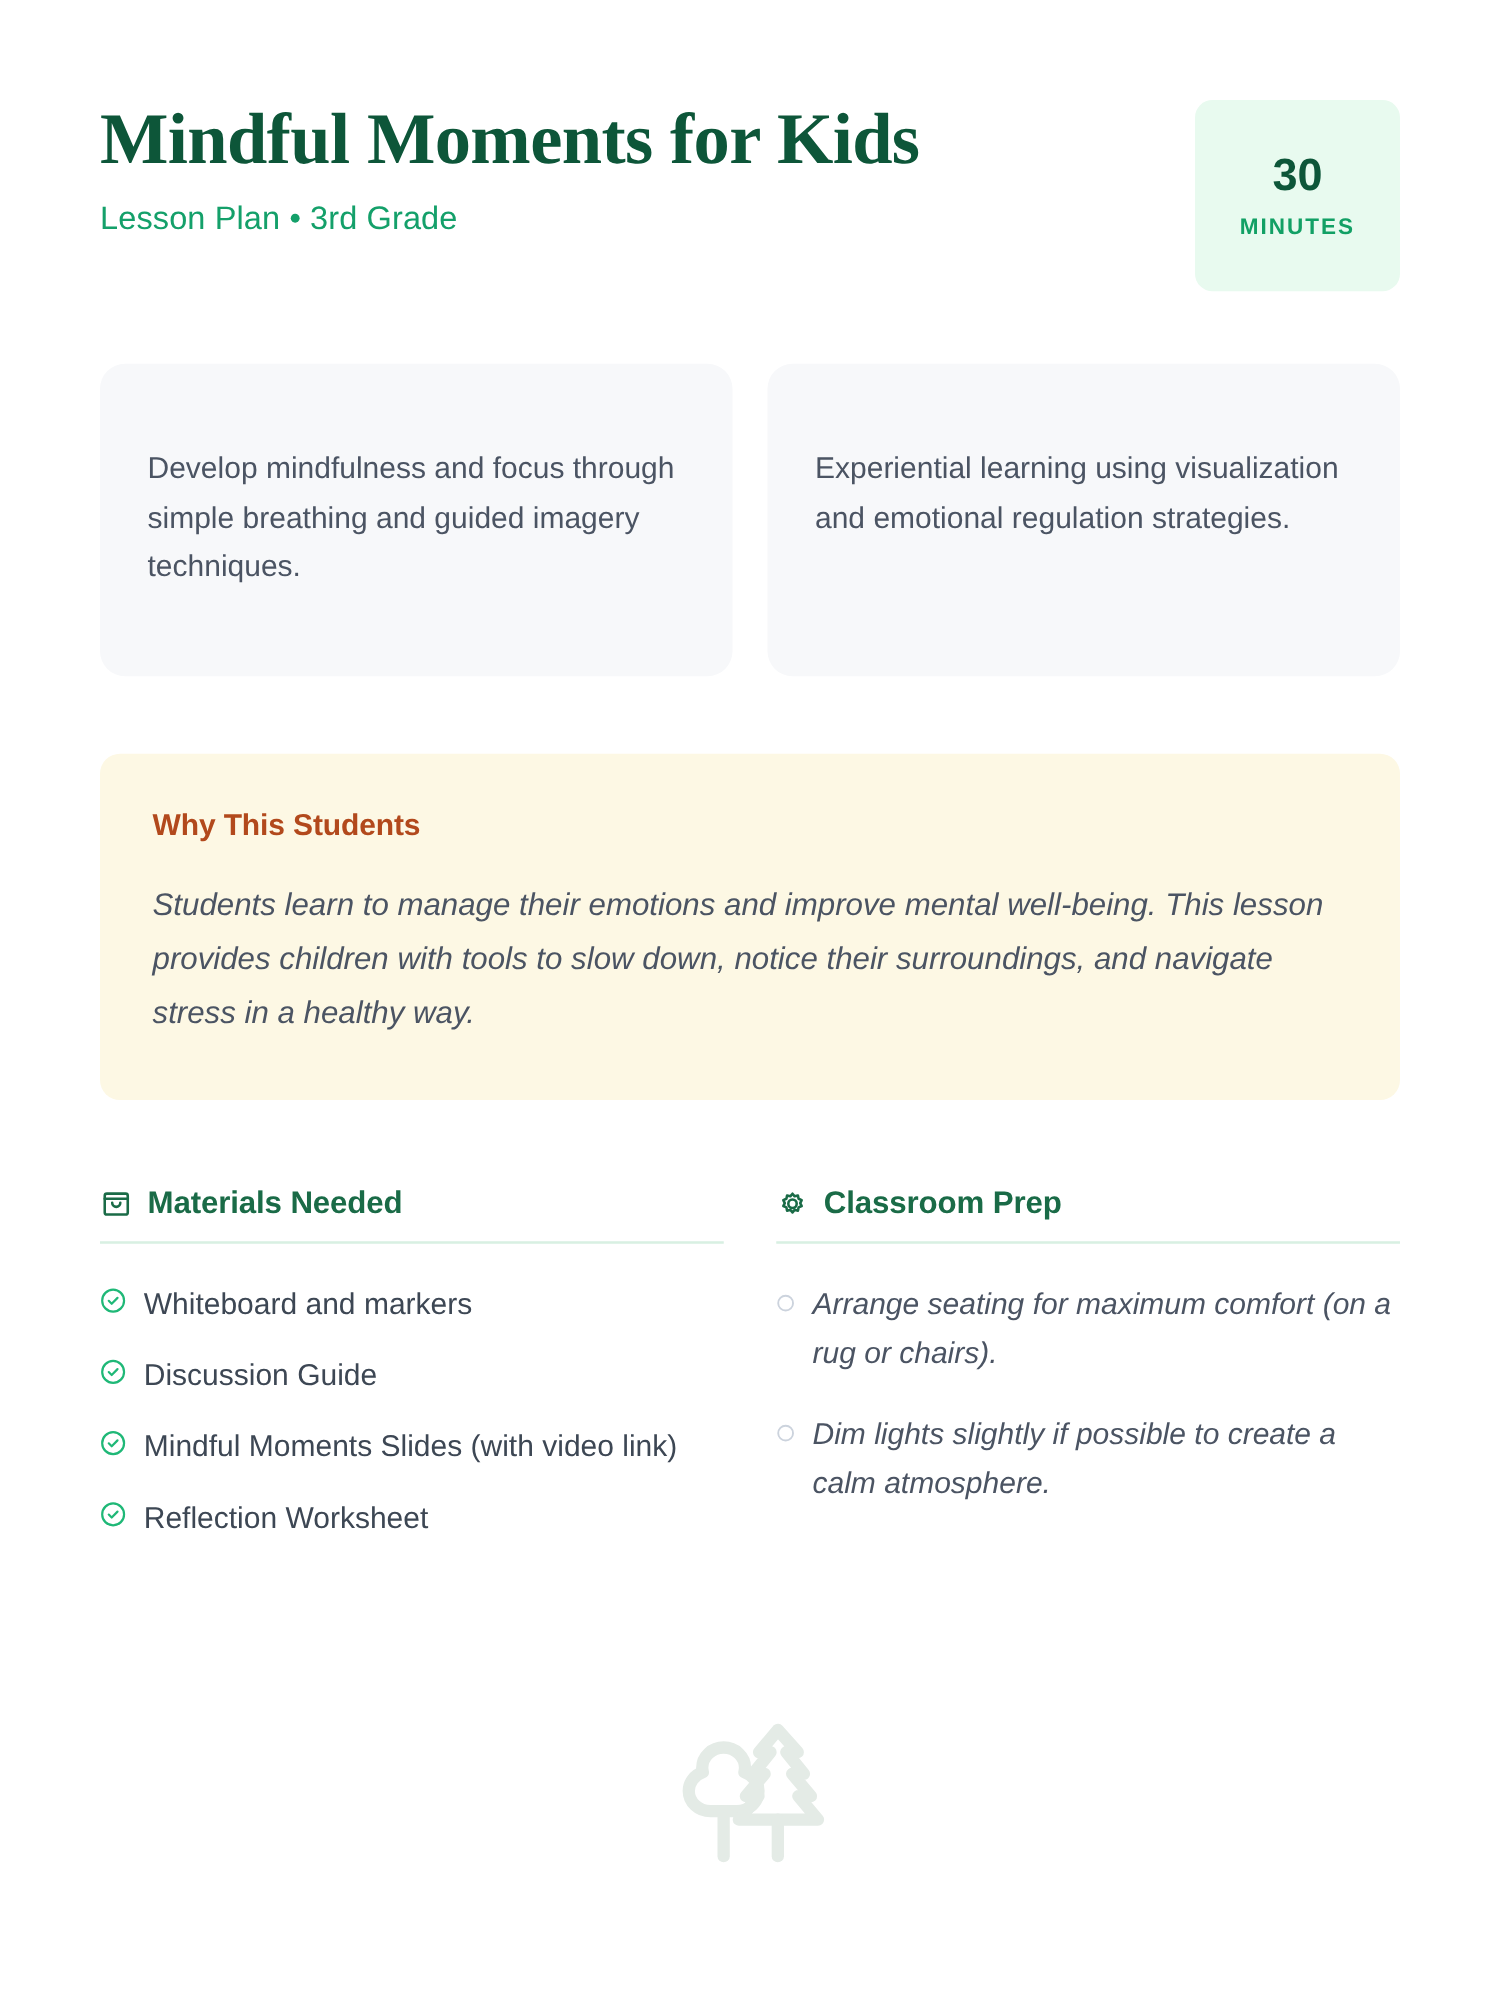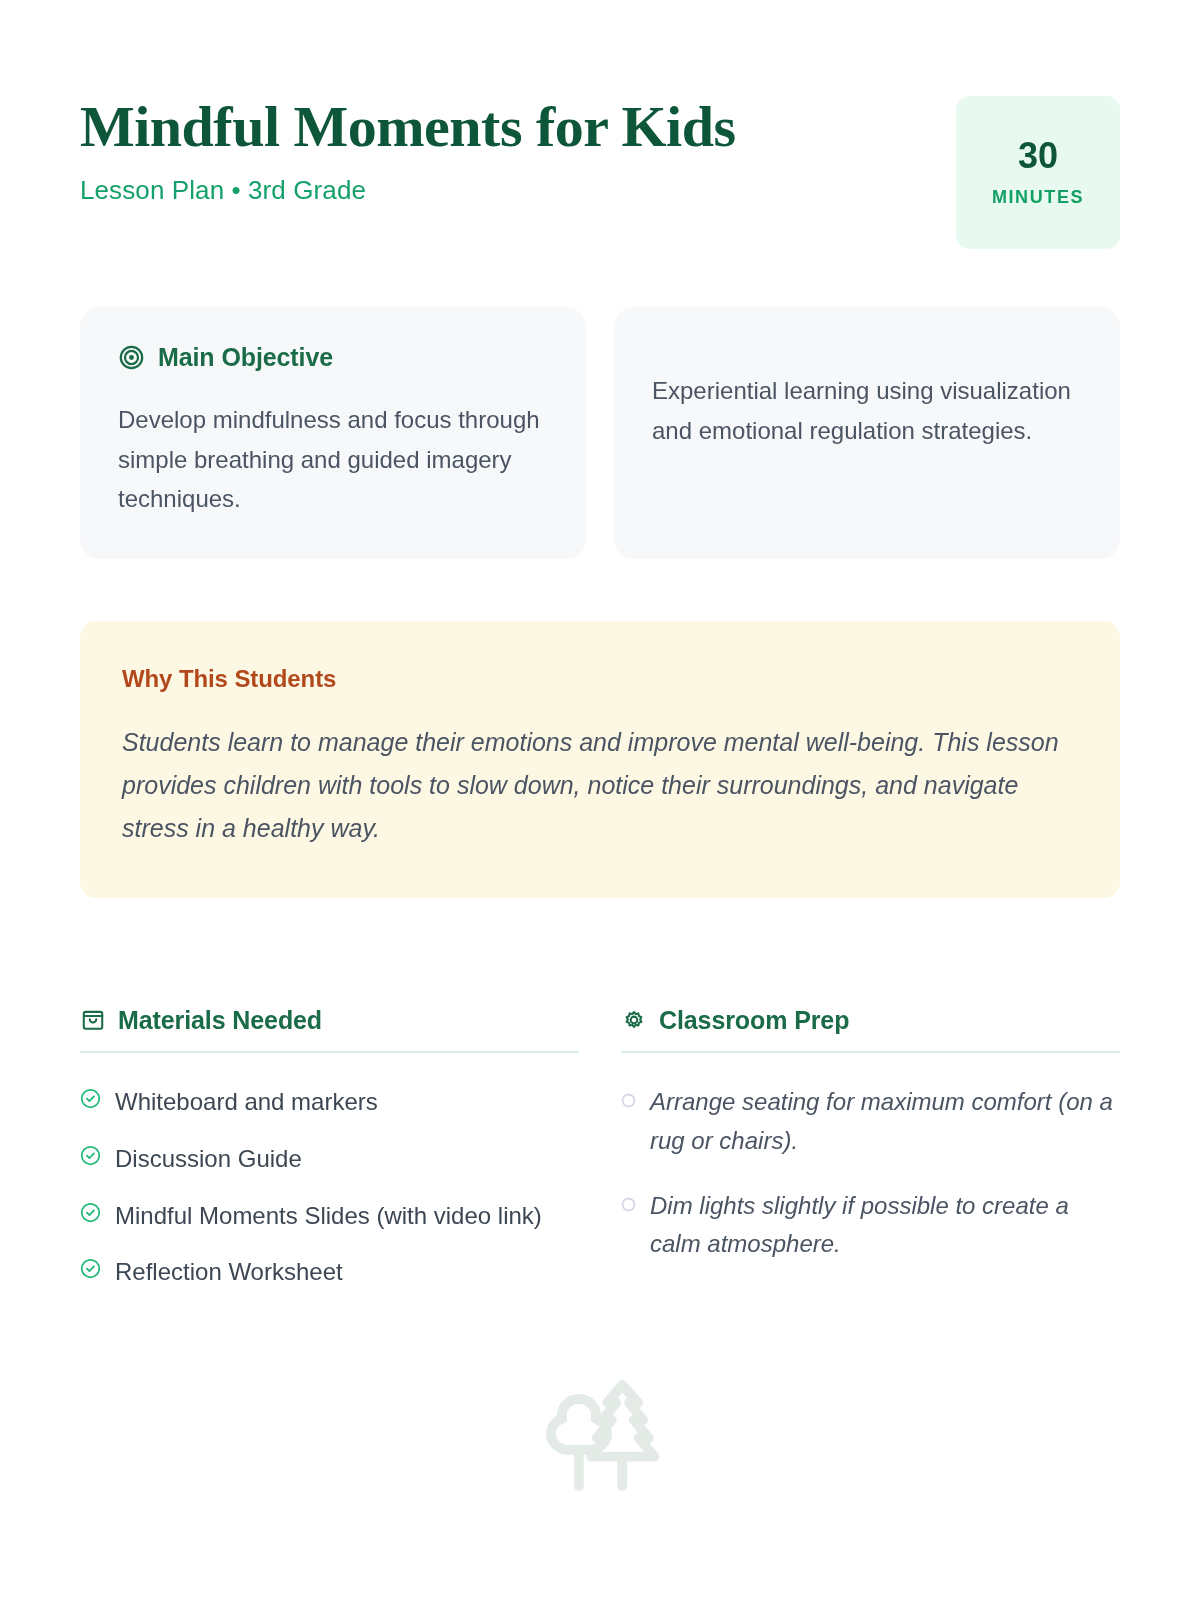--- a/index.html
+++ b/index.html
@@ -13,21 +13,21 @@
   body {
     font-family: "Liberation Sans", sans-serif;
     color: #3d4754;
     position: relative;
     overflow: hidden;
   }
 
   .page {
     width: 1200px;
     height: 1600px;
-    padding: 16px 80px;
+    padding: 0 80px;
     position: relative;
   }
 
   
   .header {
     display: flex;
     align-items: flex-start;
     justify-content: space-between;
     padding-top: 78px;
   }
@@ -135,21 +135,21 @@
     font-size: 25px;
     font-style: italic;
     line-height: 1.72;
     color: #4b5463;
   }
 
   
   .list-columns {
     display: flex;
     gap: 42px;
-    margin-top: 108px;
+    margin-top: 68px;
   }
 
   .list-col { flex: 1; }
 
   .list-head {
     display: flex;
     align-items: center;
     gap: 12px;
     padding-bottom: 16px;
     border-bottom: 2px solid #d8f0e2;
@@ -216,30 +216,20 @@
 
     <div class="duration-badge">
       <div class="duration-value">30</div>
       <div class="duration-unit">MINUTES</div>
     </div>
   </div>
 
   <div class="info-cards">
 
     <div class="info-card">
-      <div class="info-card-head">
-        <span class="info-card-icon">
-          <svg width="27" height="27" viewBox="0 0 24 24" fill="none" stroke="#1a6b47" stroke-width="2">
-            <circle cx="12" cy="12" r="9.5"></circle>
-            <circle cx="12" cy="12" r="5.8"></circle>
-            <circle cx="12" cy="12" r="2.2" fill="#1a6b47" stroke="none"></circle>
-          </svg>
-        </span>
-        <span class="info-card-title">Main Objective</span>
-      </div>
       <div class="info-card-body">Develop mindfulness and focus through simple breathing and guided imagery techniques.</div>
     </div>
 
     <div class="info-card">
       <div class="info-card-body">Experiential learning using visualization and emotional regulation strategies.</div>
     </div>
 
   </div>
 
   <div class="callout">

